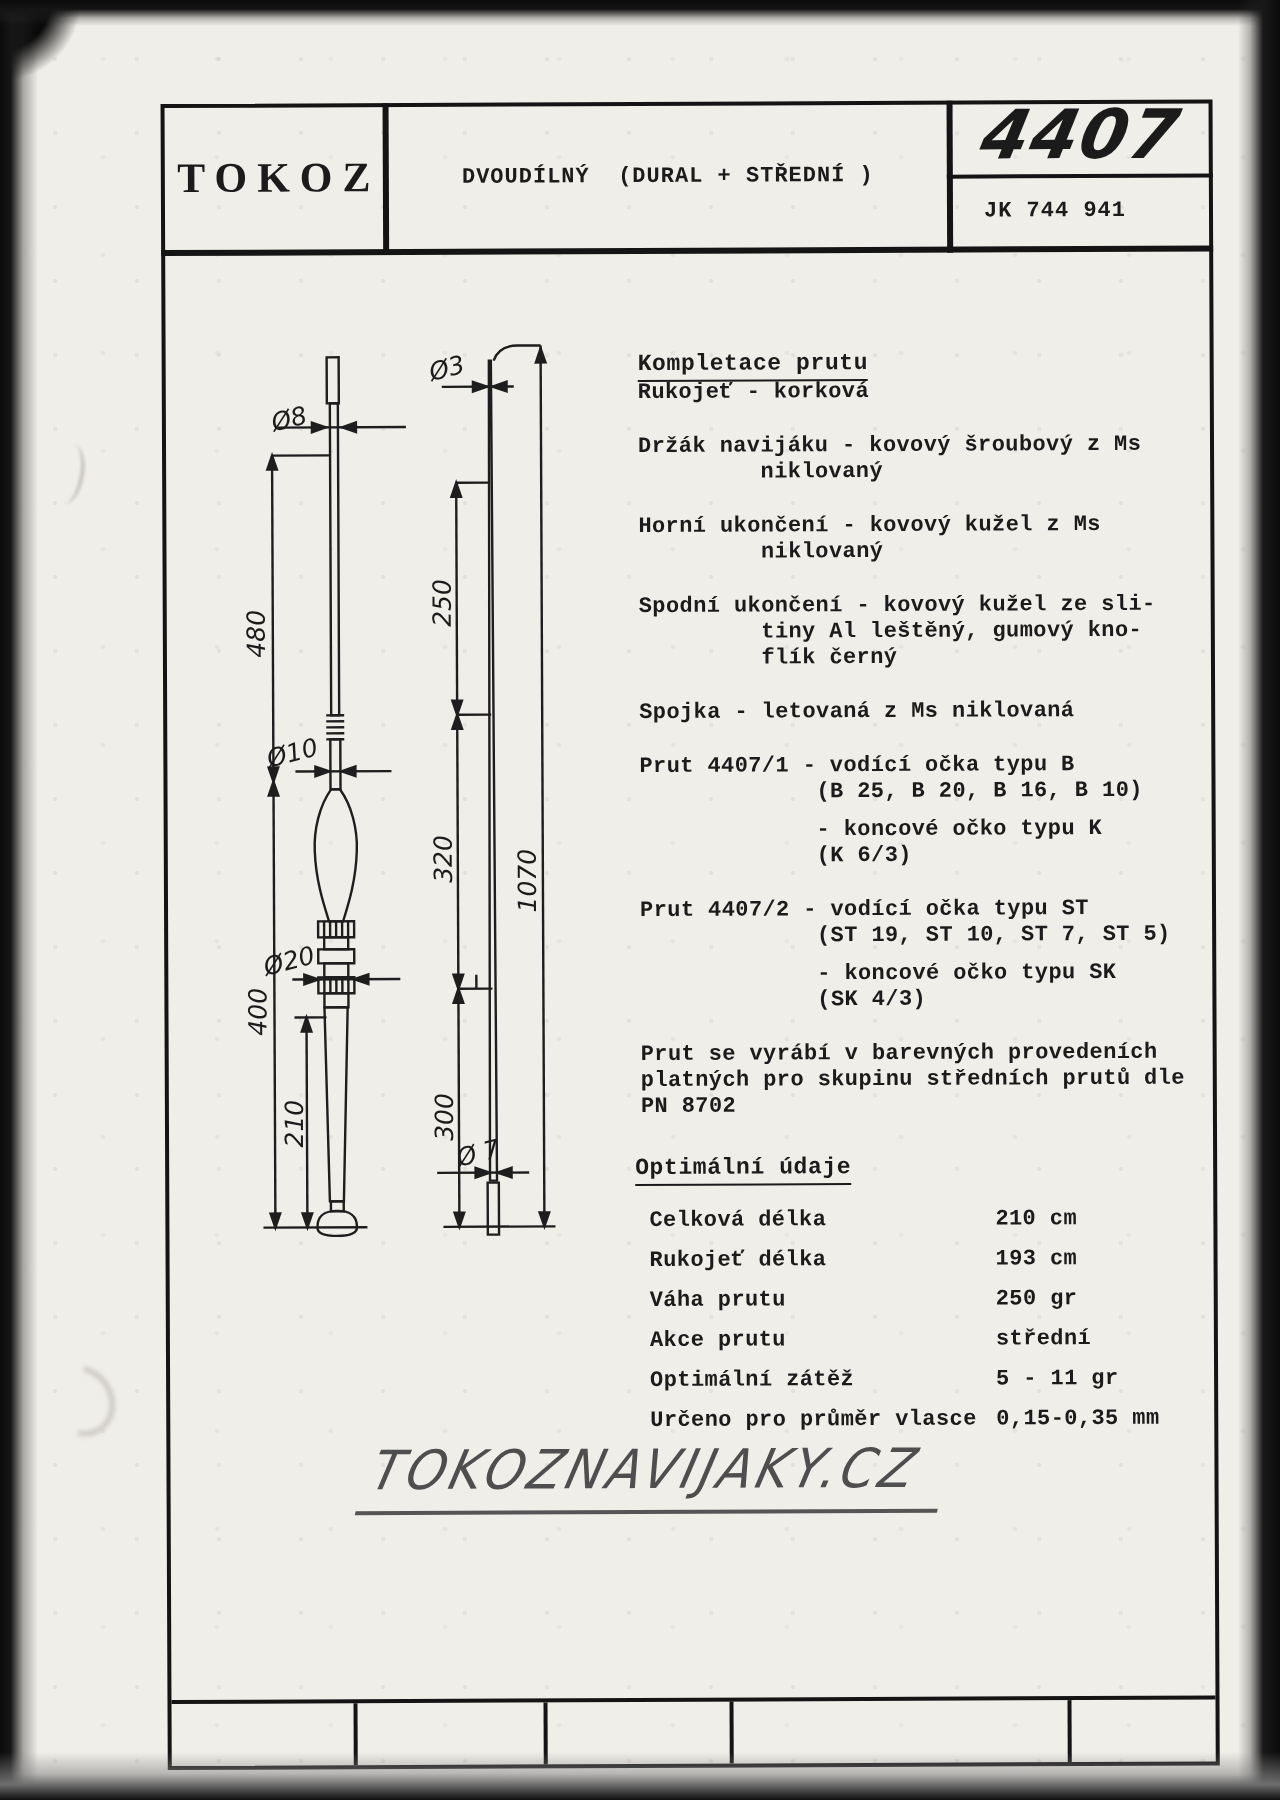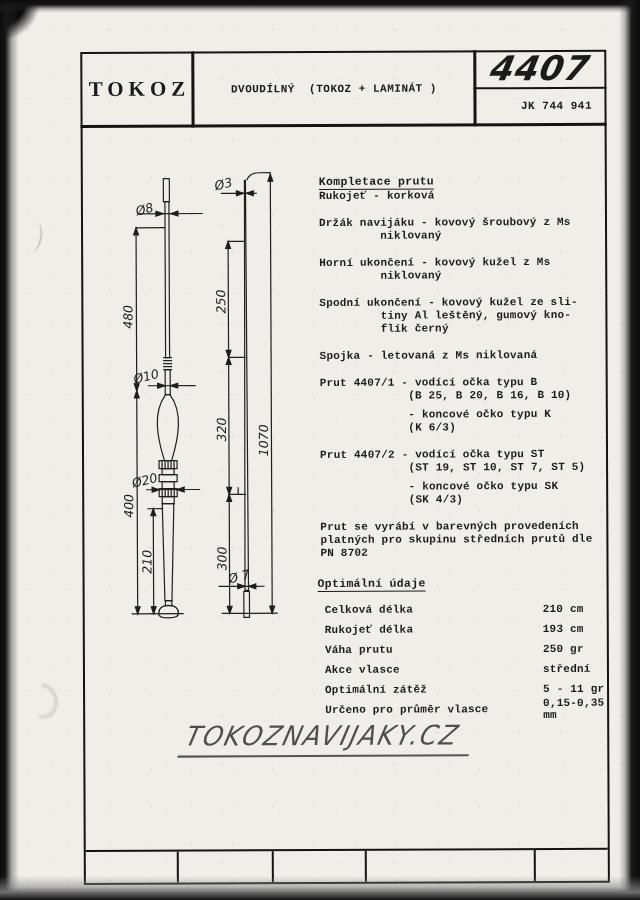--- a/index.html
+++ b/index.html
@@ -28,38 +28,38 @@
     font-family:"Liberation Serif","DejaVu Serif",serif;font-weight:bold;
     font-size:21px;letter-spacing:5px;text-indent:5px;}
   .title-cell{position:absolute;left:196px;top:53px;width:279px;height:71px;
     display:flex;flex-direction:column;align-items:center;justify-content:center;
     gap:5px;font-size:11px;font-weight:bold;letter-spacing:0.5px;white-space:pre;}
   .model{position:absolute;left:478px;top:50px;width:128px;height:38px;
     display:flex;align-items:center;justify-content:center;
     font-family:"DejaVu Sans","Liberation Sans",sans-serif;
     font-weight:bold;font-style:italic;font-size:34px;letter-spacing:1px;
     transform:skewX(-12deg);}
-  .code{position:absolute;left:494px;top:90px;width:128px;height:34px;
+  .code{position:absolute;left:465px;top:90px;width:128px;height:34px;
     display:flex;align-items:center;justify-content:center;
     font-size:11px;font-weight:bold;letter-spacing:0.5px;}
 
   
   .kompletace{position:absolute;left:320px;top:172px;width:286px;}
   .sec-head{display:inline-block;font-size:11.5px;font-weight:bold;
     border-bottom:1.6px solid #1b1b1b;padding-bottom:1px;
     letter-spacing:0.3px;}
   .entry{white-space:pre;font-size:11px;font-weight:bold;line-height:13px;
     margin-bottom:14px;letter-spacing:0.2px;}
   .entry.tight{margin-bottom:6px;}
   .specs{position:absolute;left:317px;top:574px;width:290px;}
   .spec-rows{margin-top:8px;padding-left:7px;}
   .spec-row{display:flex;height:20px;align-items:center;
     font-size:11px;font-weight:bold;letter-spacing:0.2px;}
   .spec-label{width:173px;flex:none;}
-  .spec-value{flex:1;margin-left:45px;}
+  .spec-value{flex:1;}
 
   
   .watermark{position:absolute;left:176px;top:720px;
     font-family:"DejaVu Sans","Liberation Sans",sans-serif;
     font-size:27px;font-style:italic;color:#4e4e4e;letter-spacing:2px;
     border-bottom:2px solid #555;padding:0 16px 4px 4px;
     transform:skewX(-14deg) scaleX(0.93);transform-origin:left bottom;}
 
   
   .footer-table{position:absolute;left:84px;top:849px;width:522px;height:33px;
@@ -101,21 +101,21 @@
   <div class="sheet">
 
     <div class="frame"></div>
     <div class="hline hdr-split"></div>
     <div class="vline hdr-v1"></div>
     <div class="vline hdr-v2"></div>
     <div class="hline hdr-codeline"></div>
 
     <div class="brand">TOKOZ</div>
     <div class="title-cell">
-      <span>DVOUDÍLNÝ  (TOKOZ + LAMINÁT )</span>
+      <span>DVOUDÍLNÝ  (DURAL + STŘEDNÍ )</span>
     </div>
     <div class="model">4407</div>
     <div class="code">JK 744 941</div>
 
     <svg class="drawing" viewBox="0 0 640 900" fill="none" stroke="#1e1e1e" stroke-width="1.2">
 
       <rect x="164.5" y="178" width="6" height="23"></rect>
       <rect x="166" y="201" width="4" height="156"></rect>
       <g>
         <line x1="163.5" y1="357" x2="172.5" y2="357"></line>
@@ -271,21 +271,21 @@
         </div>
         <div class="spec-row">
           <span class="spec-label">Rukojeť délka</span>
           <span class="spec-value">193 cm</span>
         </div>
         <div class="spec-row">
           <span class="spec-label">Váha prutu</span>
           <span class="spec-value">250 gr</span>
         </div>
         <div class="spec-row">
-          <span class="spec-label">Akce vlasce</span>
+          <span class="spec-label">Akce prutu</span>
           <span class="spec-value">střední</span>
         </div>
         <div class="spec-row">
           <span class="spec-label">Optimální zátěž</span>
           <span class="spec-value">5 - 11 gr</span>
         </div>
         <div class="spec-row">
           <span class="spec-label">Určeno pro průměr vlasce</span>
           <span class="spec-value">0,15-0,35 mm</span>
         </div>

